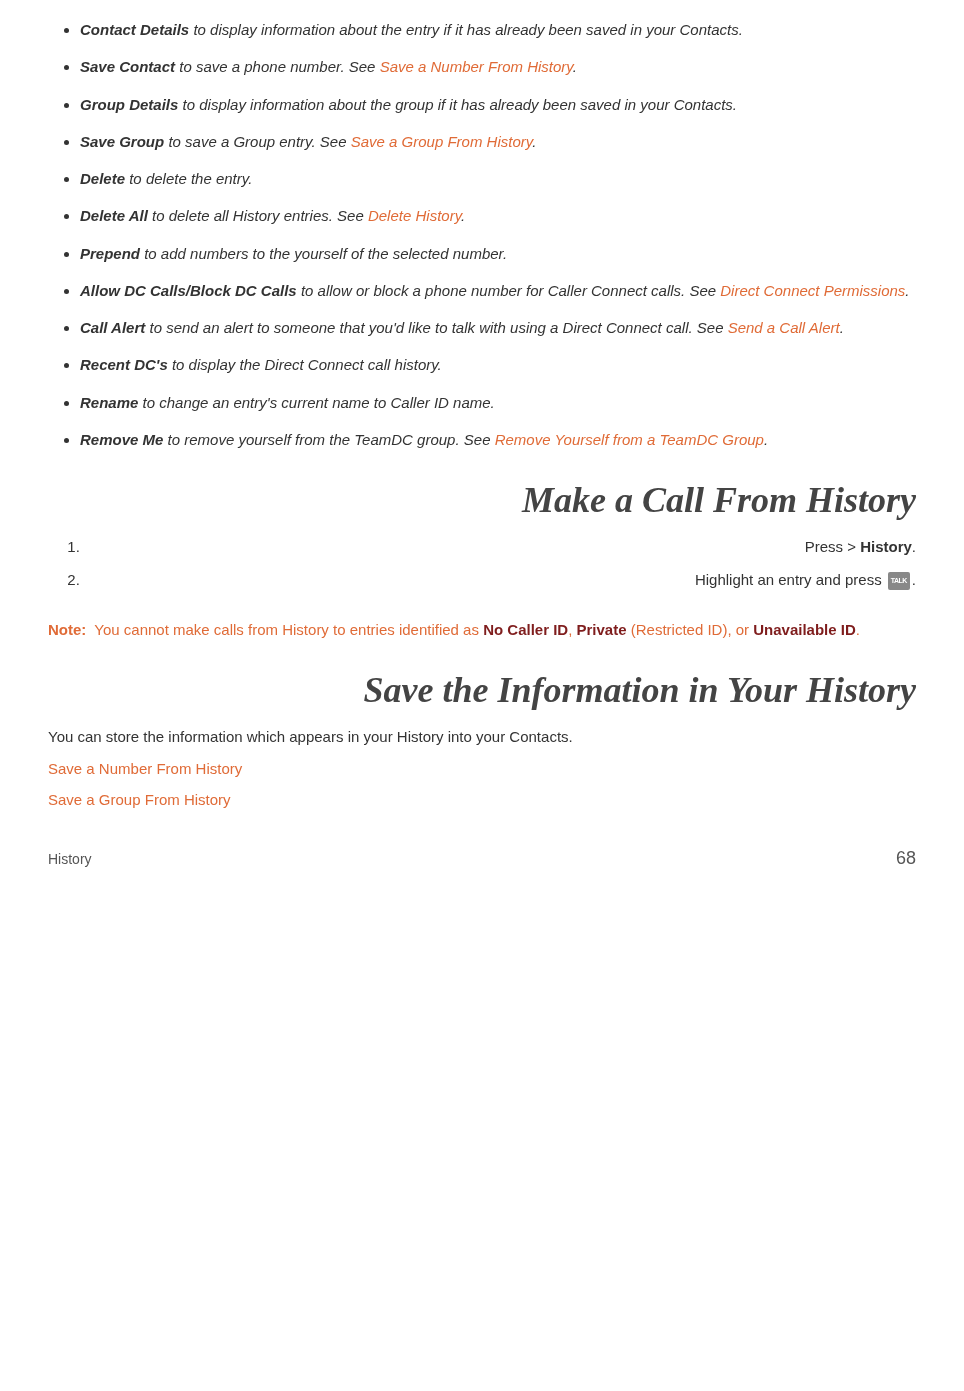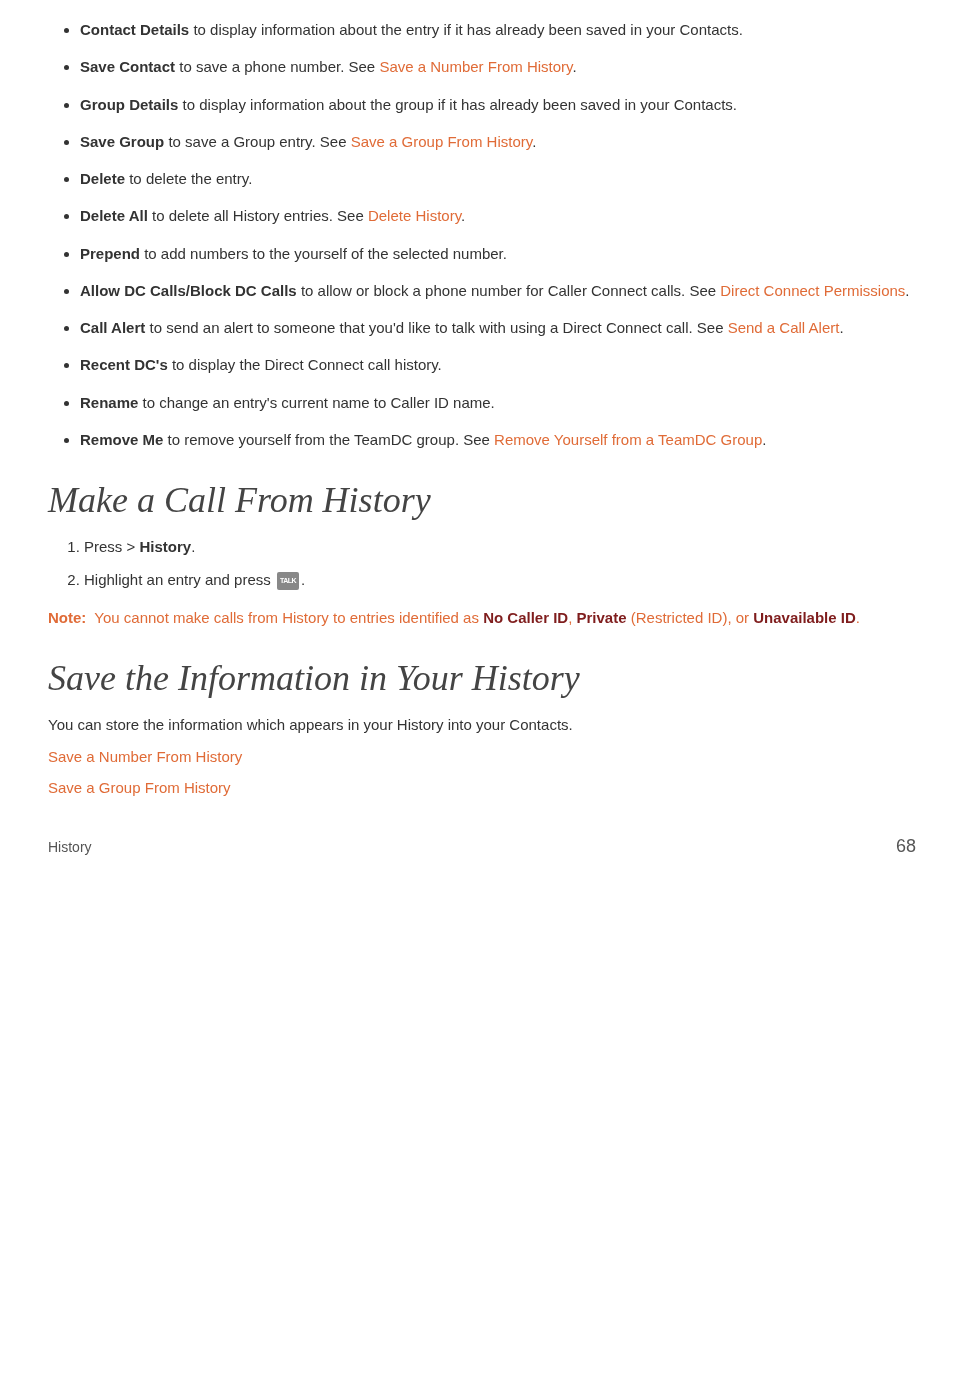--- a/index.html
+++ b/index.html
@@ -9,40 +9,43 @@
       color: #333;
       background: #fff;
       width: 964px;
       min-height: 1391px;
       padding: 18px 48px 40px 48px;
     }
     .bullet-list {
       list-style: disc;
       margin-left: 32px;
       margin-bottom: 0;
+      font-style: italic;
     }
     .bullet-list li {
       margin-bottom: 14px;
       line-height: 1.55;
     }
     .bold { font-weight: bold; }
     .link { color: #e06b37; text-decoration: none; }
     .section-heading {
       font-family: Georgia, 'Times New Roman', serif;
       font-style: italic;
       font-size: 36px;
       color: #444;
       margin-top: 28px;
       margin-bottom: 14px;
-      font-weight: normal;
+      font-weight: bold;
+      text-align: right;
     }
     .numbered-list {
       list-style: decimal;
       margin-left: 36px;
-      margin-bottom: 14px;
+      margin-bottom: 26px;
+      text-align: right;
     }
     .numbered-list li {
       margin-bottom: 10px;
       line-height: 1.55;
     }
     .note-block {
       display: flex;
       gap: 8px;
       line-height: 1.55;
     }

